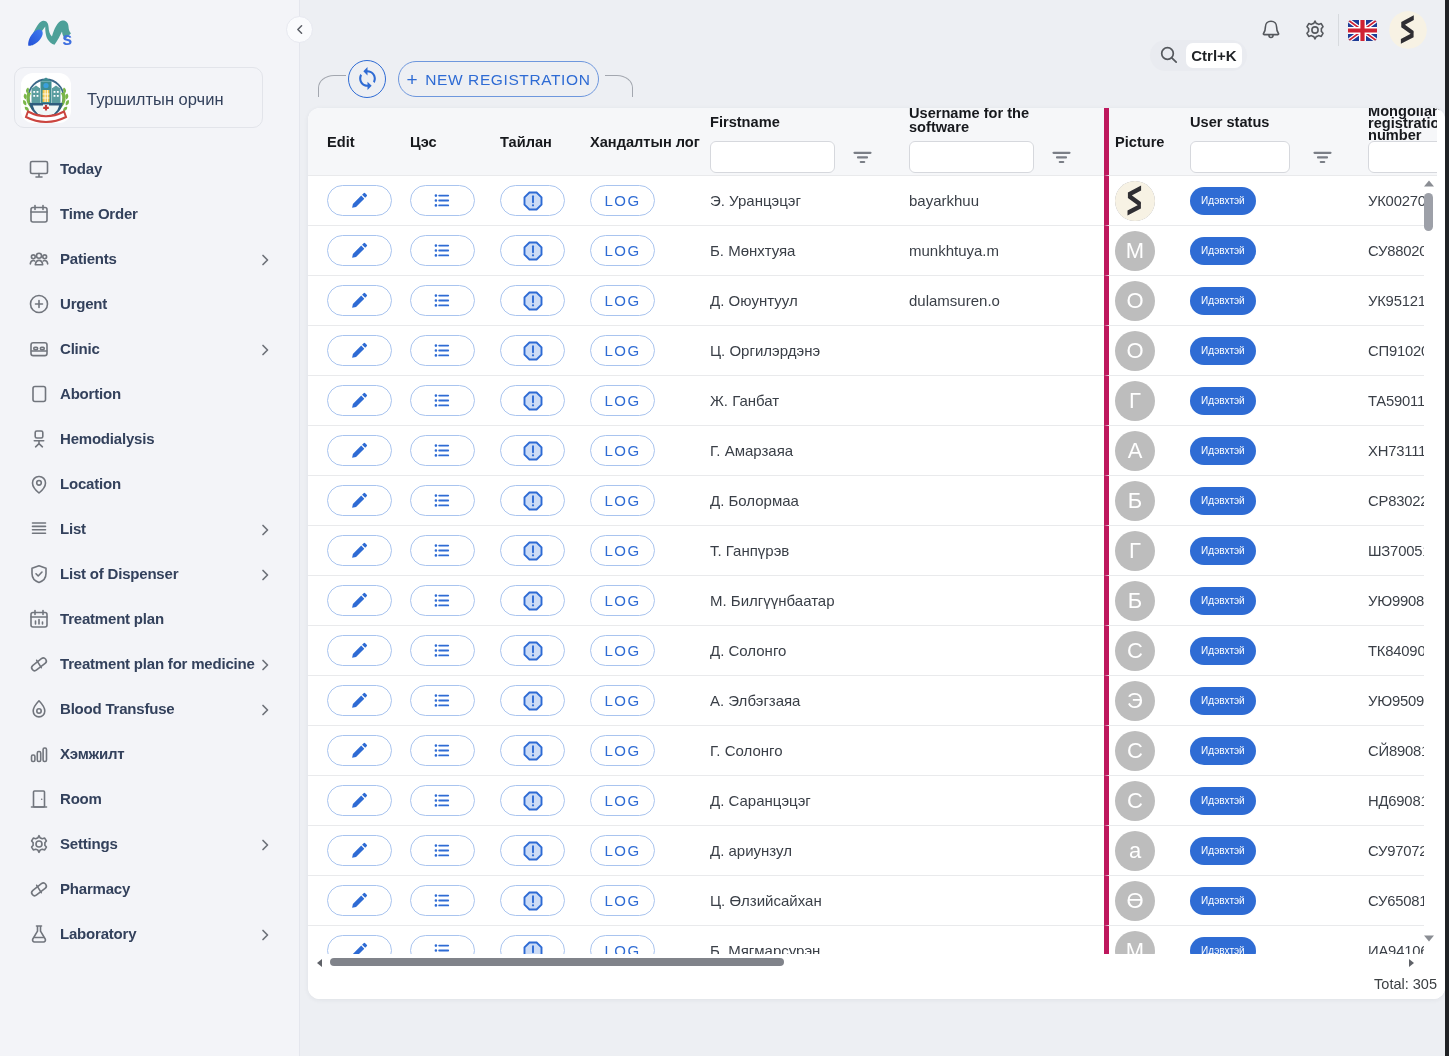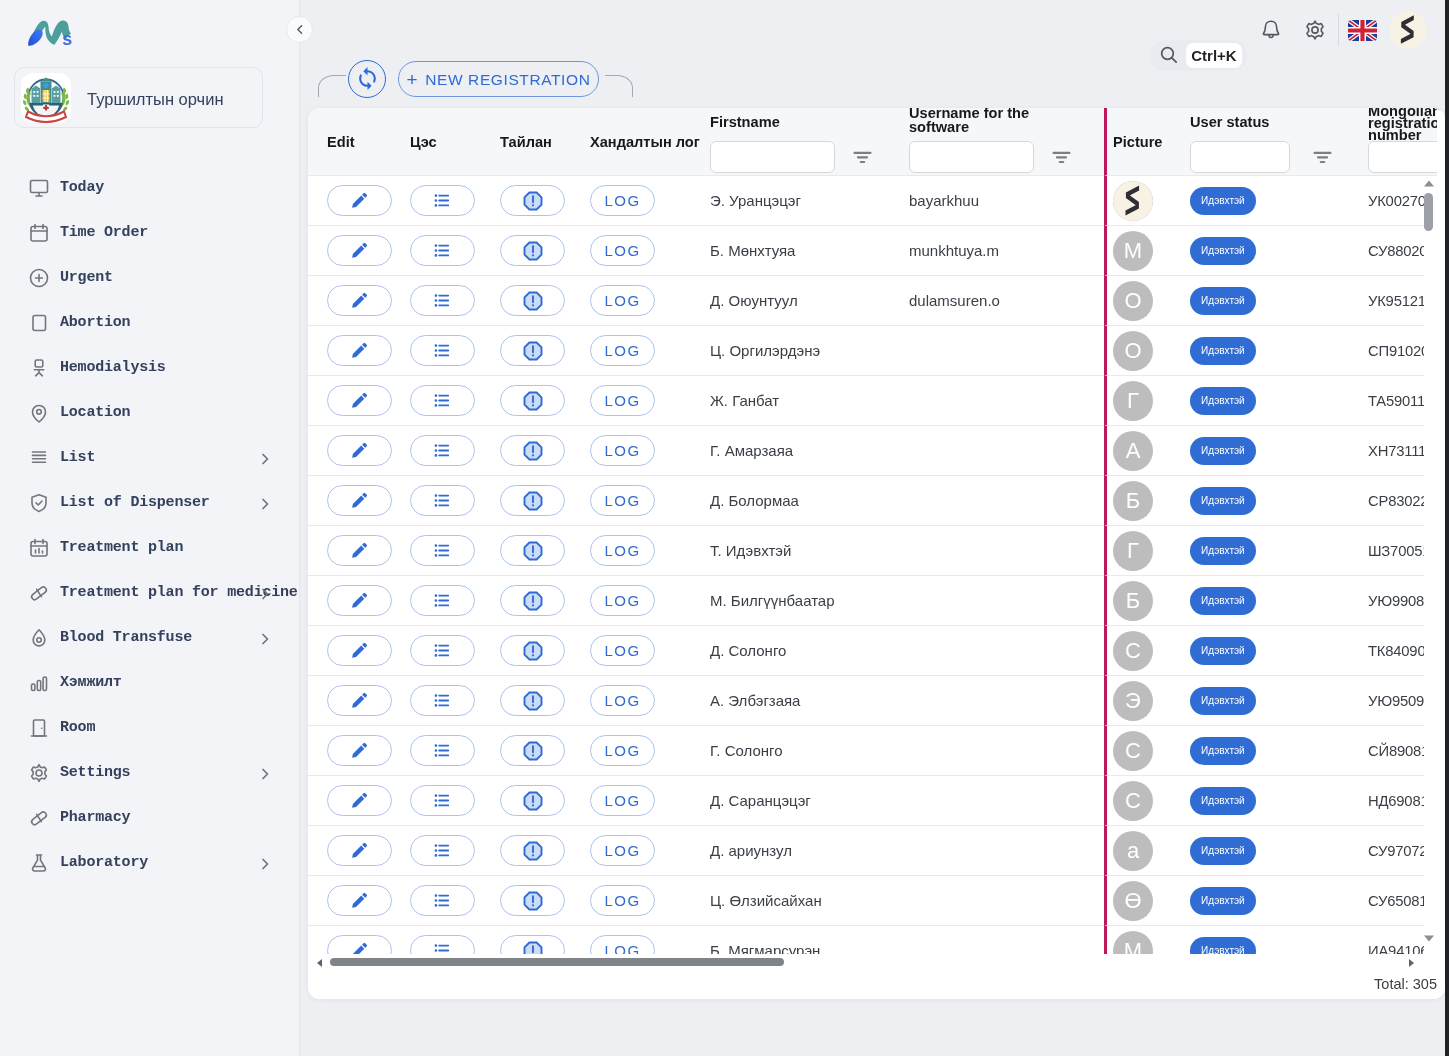--- a/index.html
+++ b/index.html
@@ -5,21 +5,21 @@
 * { margin:0; padding:0; box-sizing:border-box; }
 html,body { width:1449px; height:1056px; overflow:hidden; }
 body { font-family:"Liberation Sans", sans-serif; background:#edeff3; position:relative; color:#3a3f47; }
 #sidebar { position:absolute; left:0; top:0; width:300px; height:1056px; background:#f3f4f8; border-right:1px solid #e4e6ed; }
 #logo { position:absolute; left:27px; top:19px; }
 #collapse { position:absolute; left:286px; top:16px; width:27px; height:27px; border-radius:50%; background:#fafbfd; border:1px solid #e7e9f0; z-index:5; color:#5b5e66; text-align:center; }
 #collapse svg { margin-top:5px; }
 #profile { position:absolute; left:14px; top:67px; width:249px; height:61px; border:1px solid #e2e4ea; border-radius:10px; }
 #profile .plogo { position:absolute; left:6px; top:5px; width:50px; height:50px; background:#fff; border-radius:12px; overflow:hidden; }
 #profile .pname { position:absolute; left:72px; top:22px; font-size:16.5px; font-weight:500; color:#33415c; }
-#menu { position:absolute; left:0; top:166px; width:300px;font-family:Liberation Mono, monospace; }
+#menu { position:absolute; left:0; top:147px; width:300px; }
 .mi { position:relative; height:45px; }
 .mi svg.ic { position:absolute; left:28px; top:11px; }
 .mi .lbl { position:absolute; left:60px; top:13px; font-size:15px; font-weight:600; color:#33415c; letter-spacing:-0.2px; white-space:nowrap; }
 .mi .chev { position:absolute; left:256px; top:14px; }
 #search { position:absolute; left:1150px; top:14px; width:97px; height:31px; background:#e9ebf0; border-radius:16px;margin-top:26px; }
 #search .mag { position:absolute; left:8px; top:4px; }
 #search .kbd { position:absolute; left:36px; top:3px; width:56px; height:25px; background:#fff; border-radius:7px; font-size:15px; font-weight:600; color:#1f2226; text-align:center; line-height:25px; }
 .tico { position:absolute; top:18px; }
 #divider { position:absolute; left:1338px; top:14px; width:1px; height:32px; background:#d7dade; }
 #flag { position:absolute; left:1348px; top:20px; width:29px; height:21px; border-radius:4px; overflow:hidden; }
@@ -30,21 +30,21 @@
 #refresh { position:absolute; left:348px; top:60px; width:38px; height:38px; border-radius:50%; border:1.5px solid #2e6bd4; text-align:center; }
 #refresh svg { margin-top:5px; }
 #newreg { position:absolute; left:398px; top:61px; width:201px; height:36px; border-radius:18px; border:1px solid #6e97dd; color:#2e6bd4; font-size:15.5px; letter-spacing:.6px; line-height:33px; text-align:center; }
 #newreg .plus { font-size:19px; font-weight:400; position:relative; top:1px; margin-right:7px; }
 #card { position:absolute; left:308px; top:108px; width:1137px; height:891px; background:#fff; border-radius:12px; overflow:hidden; box-shadow:0 1px 5px rgba(40,50,70,.07); }
 #bodyclip { position:absolute; left:0; top:0; width:1137px; height:846px; overflow:hidden; }
 table { border-collapse:separate; border-spacing:0; table-layout:fixed; width:1212px; }
 th, td { padding:0; vertical-align:middle; text-align:left; font-weight:normal; }
 thead th { height:67px; background:#f6f7f9; }
 tbody td { height:50px; border-top:1px solid #e9eaec; background:#fff; }
-.cpin { border-left:3px solid #be185d; }
+.cpin { border-left:5px solid #be185d; }
 .c1 { padding-left:19px; }
 .c2, .c3, .c4 { padding-left:12px; }
 .c7 { padding-left:6px; }
 .c8 { padding-left:14px; }
 .c9 { padding-left:8px; }
 .hlab { font-size:14.6px; font-weight:700; color:#17191d; }
 .hwrap { position:relative; height:67px; }
 .hwrap .lab1 { position:absolute; left:0; top:6px; white-space:nowrap; }
 .hwrap .lab2 { position:absolute; left:0; top:-1px; line-height:13.5px; }
 .hwrap .lab3 { position:absolute; left:0; top:-3.5px; line-height:12px; font-size:14.6px; }
@@ -122,24 +122,48 @@
       </div>
   <div class="mi">
         <svg class="ic" width="22" height="22" viewBox="0 0 22 22" fill="none" stroke="#71757d" stroke-width="1.6" stroke-linecap="round" stroke-linejoin="round">
           <rect x="3" y="4.5" width="16" height="14.5" rx="2"></rect>
           <path d="M7 2.5v4M15 2.5v4M3 9h16"></path>
         </svg>
         <span class="lbl">Time Order</span>
       </div>
   <div class="mi">
         <svg class="ic" width="22" height="22" viewBox="0 0 22 22" fill="none" stroke="#71757d" stroke-width="1.6" stroke-linecap="round" stroke-linejoin="round">
+          <circle cx="11" cy="7.8" r="2.5"></circle>
+          <circle cx="5.3" cy="8.8" r="1.9"></circle>
+          <circle cx="16.7" cy="8.8" r="1.9"></circle>
+          <path d="M7.3 16.8c.4-2.9 1.9-4.4 3.7-4.4s3.3 1.5 3.7 4.4zM2.3 15.9c.3-2.2 1.4-3.4 2.9-3.4.5 0 1 .1 1.4.4M19.7 15.9c-.3-2.2-1.4-3.4-2.9-3.4-.5 0-1 .1-1.4.4"></path>
+        </svg>
+        <span class="lbl">Patients</span>
+        <svg class="chev" width="18" height="18" viewBox="0 0 18 18" fill="none" stroke="#6e727a" stroke-width="1.7" stroke-linecap="round" stroke-linejoin="round">
+          <path d="M7 4.5l4.5 4.5L7 13.5"></path>
+        </svg>
+      </div>
+  <div class="mi">
+        <svg class="ic" width="22" height="22" viewBox="0 0 22 22" fill="none" stroke="#71757d" stroke-width="1.6" stroke-linecap="round" stroke-linejoin="round">
           <circle cx="11" cy="11" r="8.5"></circle>
           <path d="M11 7.5v7M7.5 11h7"></path>
         </svg>
         <span class="lbl">Urgent</span>
+      </div>
+  <div class="mi">
+        <svg class="ic" width="22" height="22" viewBox="0 0 22 22" fill="none" stroke="#71757d" stroke-width="1.6" stroke-linecap="round" stroke-linejoin="round">
+          <rect x="3" y="4.8" width="16" height="12.8" rx="2.2"></rect>
+          <path d="M3.4 13h15.2"></path>
+          <rect x="5.8" y="9.2" width="3.8" height="2.4" rx="1.1"></rect>
+          <rect x="12.4" y="9.2" width="3.8" height="2.4" rx="1.1"></rect>
+        </svg>
+        <span class="lbl">Clinic</span>
+        <svg class="chev" width="18" height="18" viewBox="0 0 18 18" fill="none" stroke="#6e727a" stroke-width="1.7" stroke-linecap="round" stroke-linejoin="round">
+          <path d="M7 4.5l4.5 4.5L7 13.5"></path>
+        </svg>
       </div>
   <div class="mi">
         <svg class="ic" width="22" height="22" viewBox="0 0 22 22" fill="none" stroke="#71757d" stroke-width="1.6" stroke-linecap="round" stroke-linejoin="round">
           <rect x="5" y="3.5" width="12.5" height="15" rx="2"></rect>
         </svg>
         <span class="lbl">Abortion</span>
       </div>
   <div class="mi">
         <svg class="ic" width="22" height="22" viewBox="0 0 22 22" fill="none" stroke="#71757d" stroke-width="1.6" stroke-linecap="round" stroke-linejoin="round">
           <rect x="7.2" y="3" width="7.6" height="7" rx="1.6"></rect>
@@ -499,21 +523,21 @@
 <td class="c2"><span class="pill"><svg width="21" height="21" viewBox="0 0 21 21" fill="none" stroke="#2e6bd4" stroke-width="1.9" stroke-linecap="round">
                   <path d="M7.2 5.6h9M7.2 10.5h9M7.2 15.4h9"></path>
                   <path d="M3.9 5.6h.02M3.9 10.5h.02M3.9 15.4h.02" stroke-width="2.6"></path>
                 </svg></span></td>
 <td class="c3"><span class="pill"><svg width="22" height="22" viewBox="0 0 22 22">
                   <path d="M7.4 2.5h7.2L19.5 7.4v7.2l-4.9 4.9H7.4L2.5 14.6V7.4z" fill="#ccdcf6" stroke="#2e6bd4" stroke-width="1.9"></path>
                   <path d="M11 6.2v6" stroke="#2e6bd4" stroke-width="1.9" stroke-linecap="round"></path>
                   <circle cx="11" cy="15.3" r="1.1" fill="#2e6bd4"></circle>
                 </svg></span></td>
 <td class="c4"><span class="pill logb">LOG</span></td>
-<td class="c5"><span class="name">Т. Идэвхтэй</span></td>
+<td class="c5"><span class="name">Т. Ганпүрэв</span></td>
 <td class="c6"><span class="name"></span></td>
 <td class="c7 cpin">
               <div class="avatar">Г</div>
             </td>
 <td class="c8"><span class="status">Идэвхтэй</span></td>
 <td class="c9"><span class="name">ШЗ700511</span></td>
 </tr>
 <tr>
 <td class="c1"><span class="pill"><svg width="21" height="21" viewBox="0 0 21 21">
                   <path d="M3.9 13.9l-.8 3.9 3.9-.8 8.3-8.3-3.1-3.1zM13.1 4.7l3.1 3.1 1.5-1.5a1.1 1.1 0 0 0 0-1.6l-1.5-1.5a1.1 1.1 0 0 0-1.6 0z" fill="#2e6bd4"></path>

